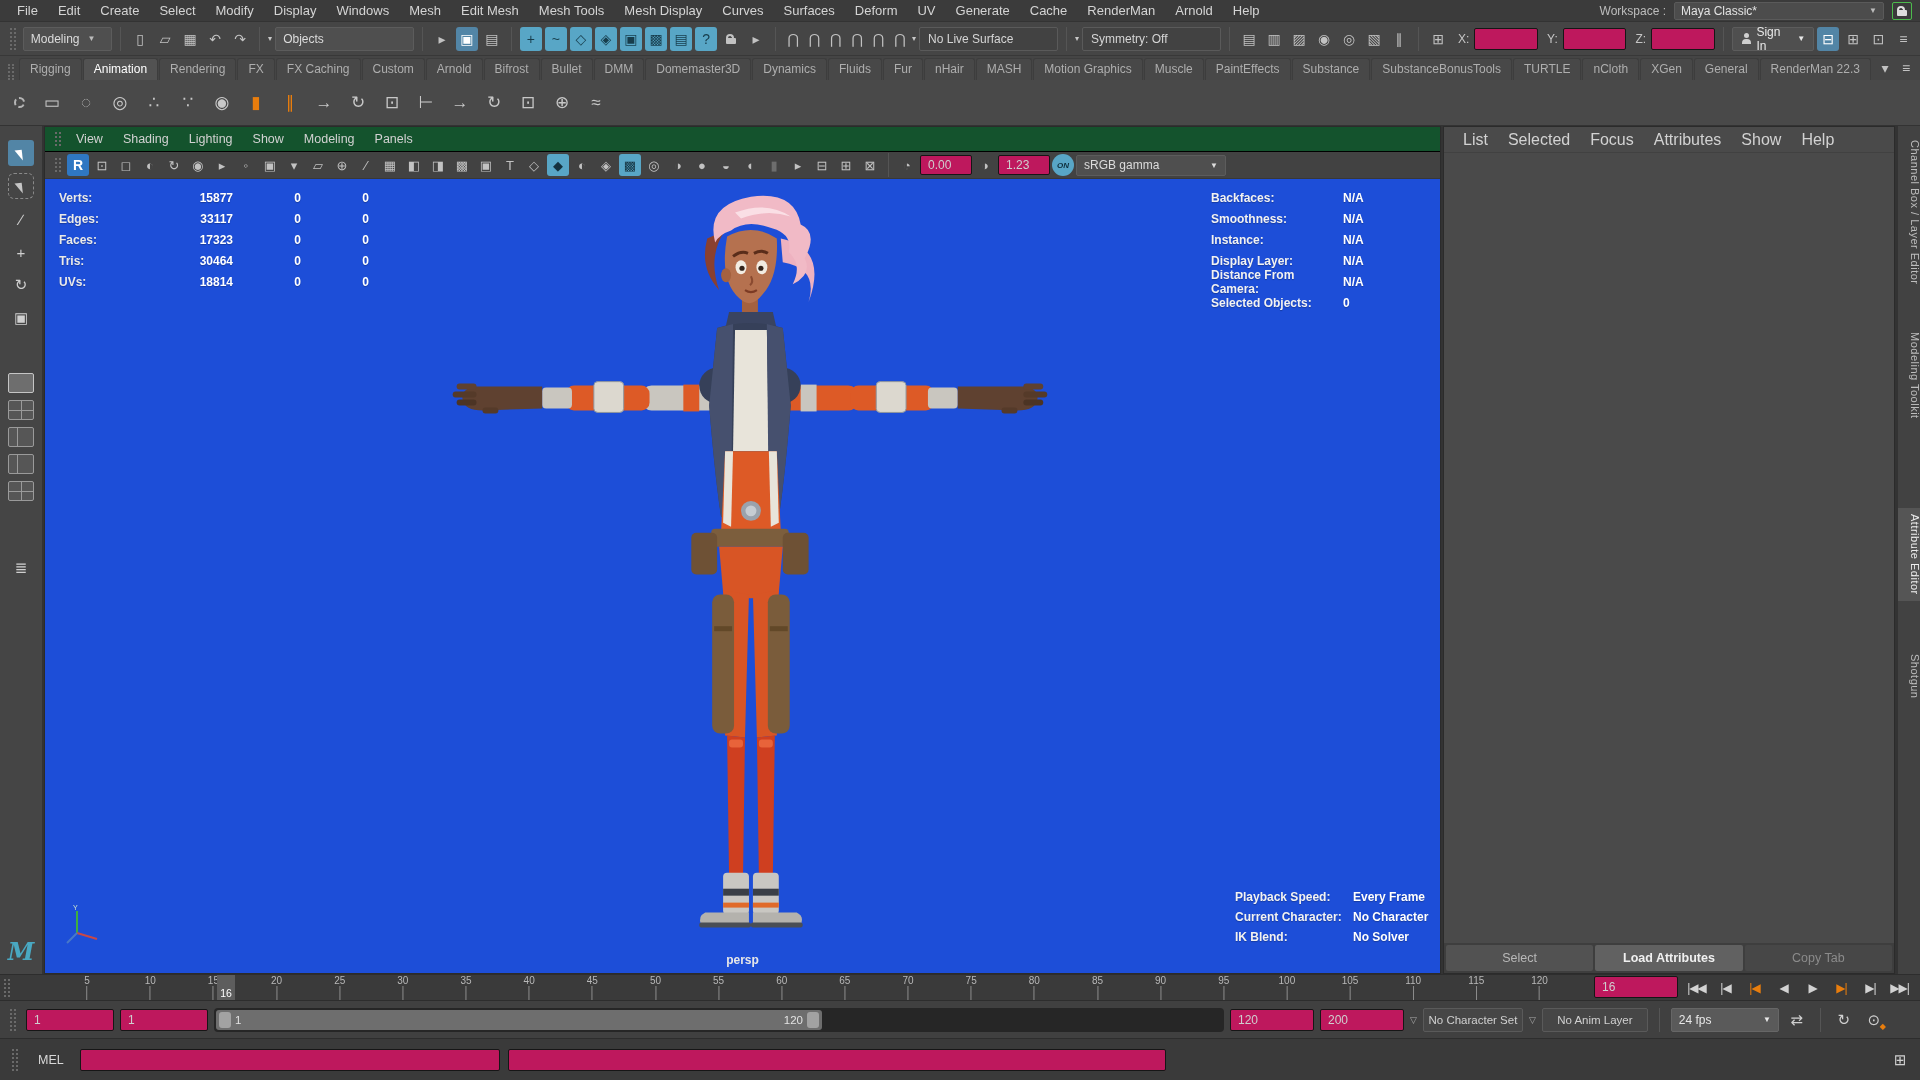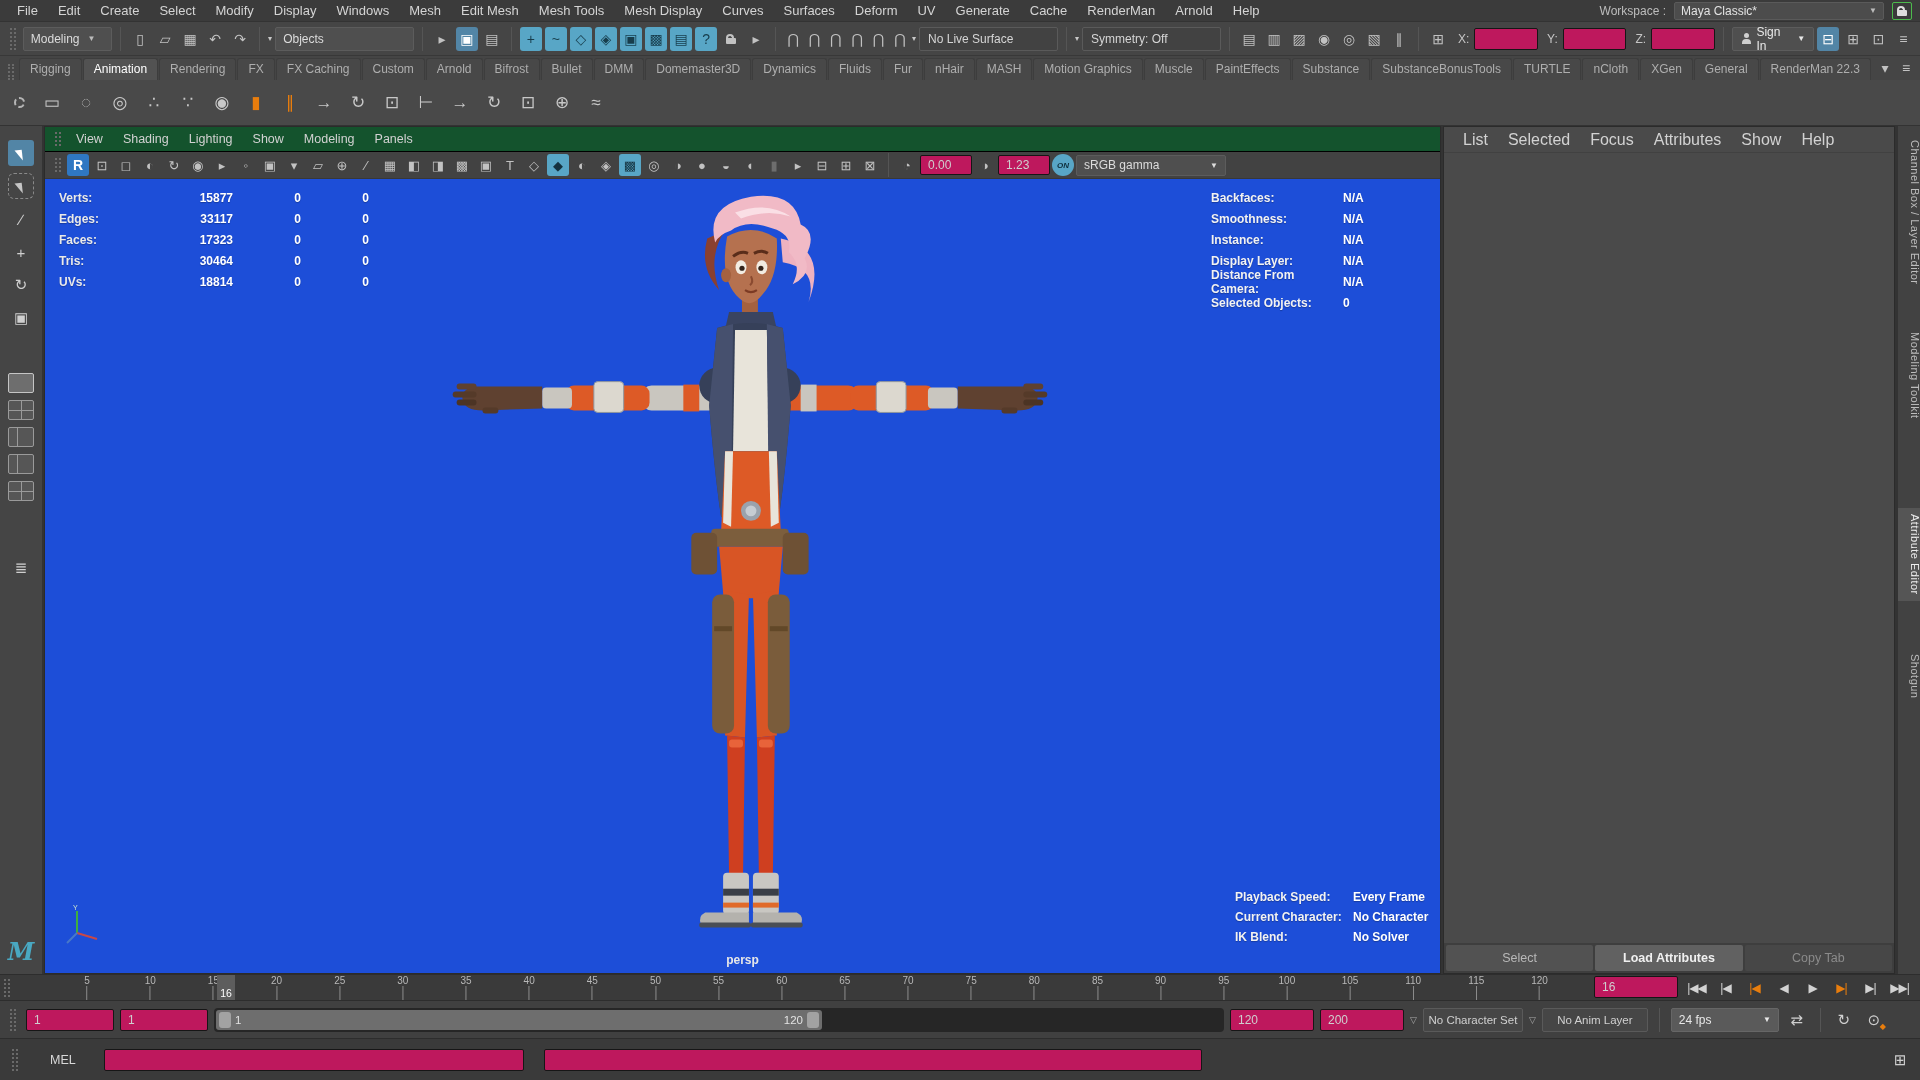--- a/index.html
+++ b/index.html
@@ -126,21 +126,21 @@
   .rbar .left { display:flex; align-items:center; } .rbar .right { display:flex; align-items:center; }
   .smallcaret { color:#aaa; font-size:9px; }
   .charbox { width:100px; height:24px; background:#464646; border:1px solid #5a5a5a; border-radius:2px; display:flex; align-items:center; justify-content:center; color:#d0d0d0; font-size:11.5px; }
   .fpsdd { width:108px; height:24px; background:#5a5a5a; border:1px solid #666; border-radius:2px; display:flex; align-items:center; padding:0 7px; color:#e8e8e8; }
   .fpsdd .caret { margin-left:auto; font-size:8px; }
   .rico { width:24px; height:24px; display:flex; align-items:center; justify-content:center; color:#cfcfcf; font-size:15px; }
   .rico.orangekey { position:relative; }
   .rico.orangekey::after { content:"◆"; position:absolute; right:0; bottom:1px; font-size:8px; color:#e87d0d; }
 
   
-  .melrow { height:42px; background:#3a3a3a; border-top:1px solid #2d2d2d; display:flex; align-items:center; padding:16px 8px; gap:20px; }
+  .melrow { height:42px; background:#3a3a3a; border-top:1px solid #2d2d2d; display:flex; align-items:center; padding:16px 8px; gap:8px; }
   .mellabel { color:#d8d8d8; font-size:12.5px; padding:0 8px; }
   .melinput { width:420px; height:22px; }
   .melresult { width:658px; height:22px; }
   .helpico { margin-left:auto; }
 </style>
 </head>
 <body>
 
 <div class="root">
 

